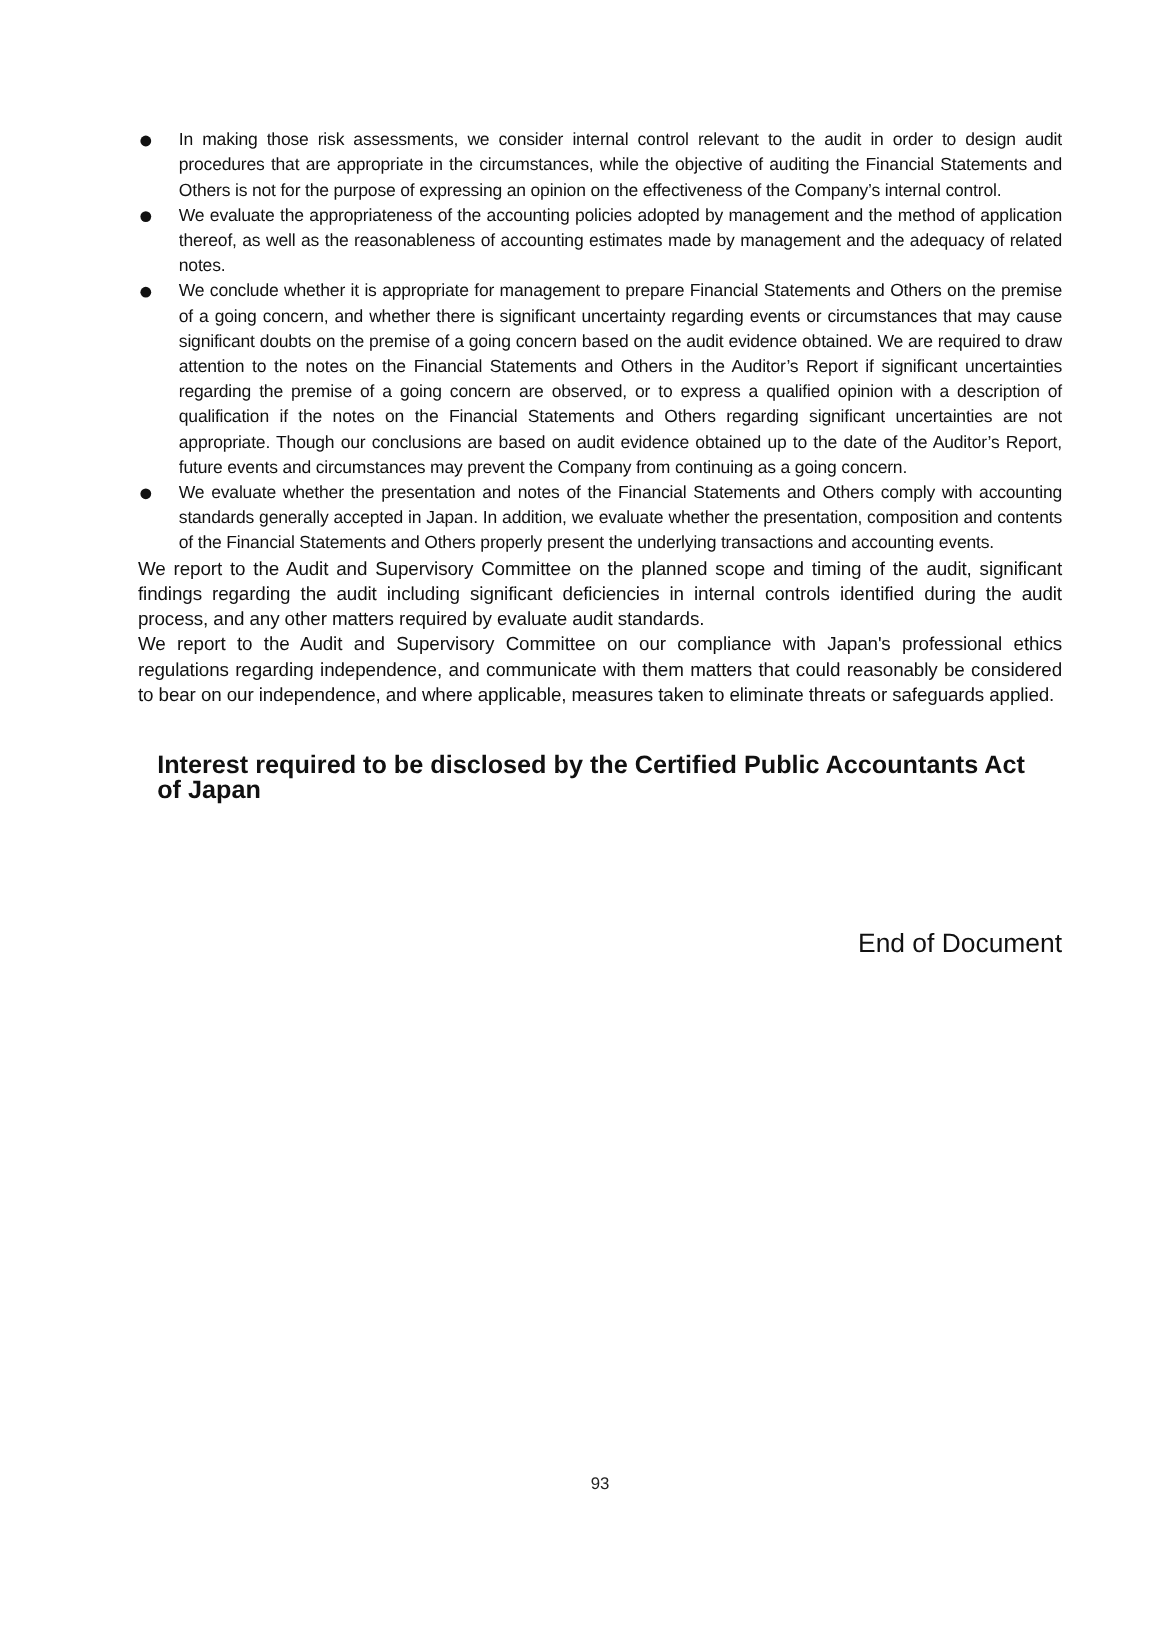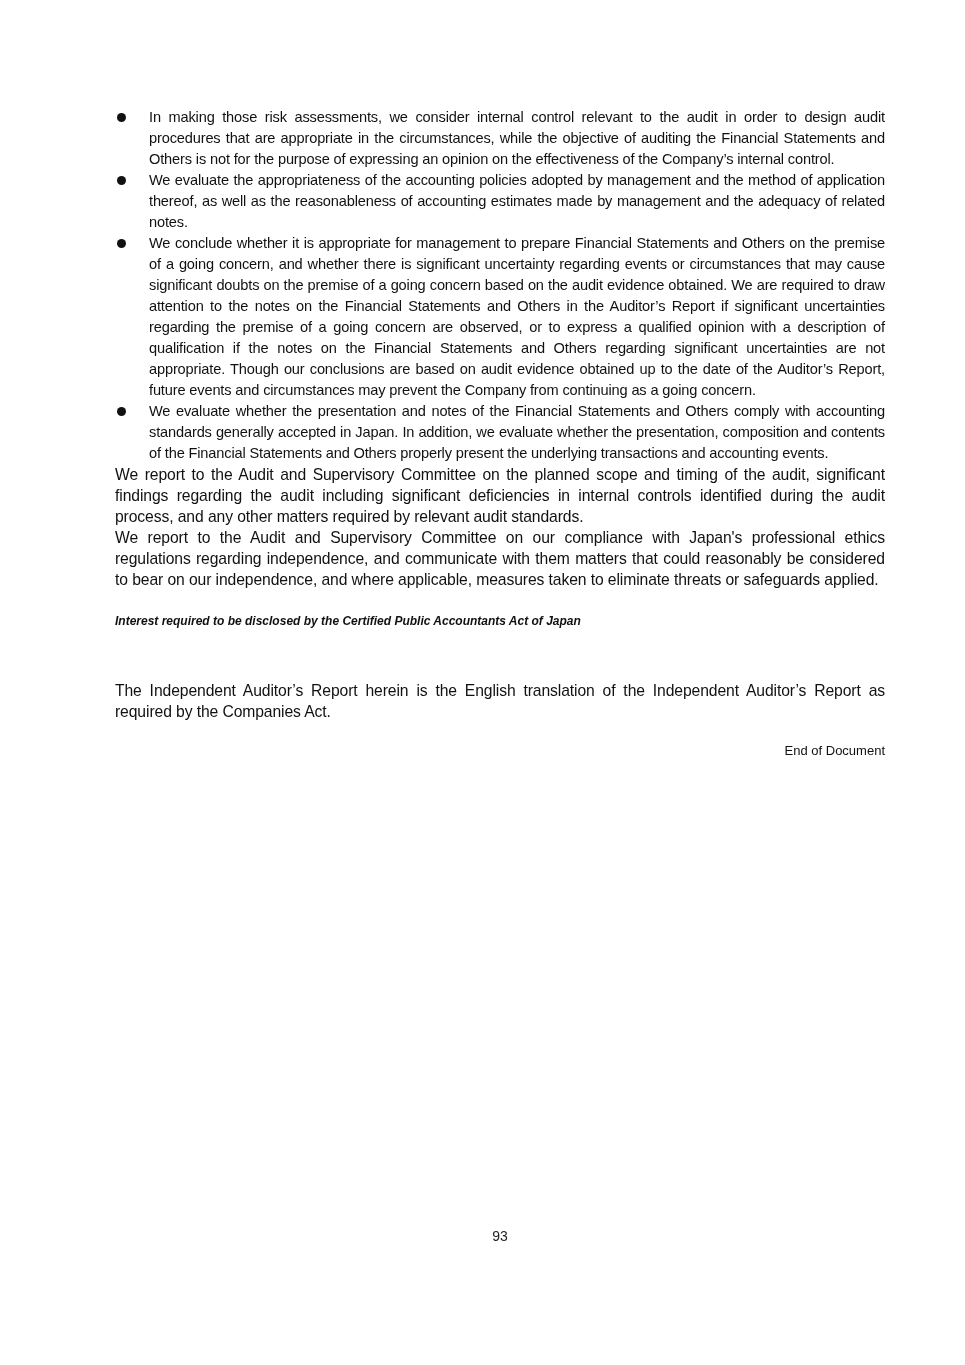--- a/index.html
+++ b/index.html
@@ -3,25 +3,25 @@
 <meta charset="utf-8">
 <style>
   html, body { margin: 0; padding: 0; background: #ffffff; }
   body { width: 965px; height: 1365px; position: relative; overflow: hidden; }
   .page { position: absolute; left: 0; top: 0; width: 965px; height: 1029px; background: #fff; color: #111; font-family: "Liberation Sans", sans-serif; }
   .content { position: absolute; left: 115px; top: 107px; width: 770px; }
   .bullets { list-style: none; margin: 0; padding: 0; }
   .bullet-item { position: relative; padding-left: 34px; font-size: 14.6px; line-height: 21px; text-align: justify; letter-spacing: -0.15px; }
   .bullet-dot { position: absolute; left: 2px; top: 6px; width: 9px; height: 9px; border-radius: 50%; background: #111; }
   .para { font-size: 15.7px; line-height: 21px; text-align: justify; margin: 0; letter-spacing: -0.1px; }
-  .heading { font-size: 12px; font-weight: bold; line-height: 21px; margin: 0; font-style: italic; }
+  .heading { font-size: 21px; font-weight: bold; line-height: 21px; margin: 16px; }
   .gap-md { height: 21px; }
   .gap-sm { height: 6px; }
   .underline { text-decoration: underline; }
-  .eod { text-align: right; font-size: 13px; line-height: 21px; margin-top: 18px; }
+  .eod { text-align: right; font-size: 22px; line-height: 21px; margin-top: 42px; }
   .page-number { position: absolute; top: 1228px; left: 0; width: 1000px; text-align: center; font-size: 14px; color: #222; }
 </style>
 </head>
 <body>
 
 <div class="page">
   <div class="content">
     <ul class="bullets">
       <li class="bullet-item">
         <span class="bullet-dot"></span>
@@ -34,28 +34,27 @@
       <li class="bullet-item">
         <span class="bullet-dot"></span>
         <span>We conclude whether it is appropriate for management to prepare Financial Statements and Others on the premise of a going concern, and whether there is significant uncertainty regarding events or circumstances that may cause significant doubts on the premise of a going concern based on the audit evidence obtained. We are required to draw attention to the notes on the Financial Statements and Others in the Auditor’s Report if significant uncertainties regarding the premise of a going concern are observed, or to express a qualified opinion with a description of qualification if the notes on the Financial Statements and Others regarding significant uncertainties are not appropriate. Though our conclusions are based on audit evidence obtained up to the date of the Auditor’s Report, future events and circumstances may prevent the Company from continuing as a going concern.</span>
       </li>
       <li class="bullet-item">
         <span class="bullet-dot"></span>
         <span>We evaluate whether the presentation and notes of the Financial Statements and Others comply with accounting standards generally accepted in Japan. In addition, we evaluate whether the presentation, composition and contents of the Financial Statements and Others properly present the underlying transactions and accounting events.</span>
       </li>
     </ul>
 
-    <p class="para">We report to the Audit and Supervisory Committee on the planned scope and timing of the audit, significant findings regarding the audit including significant deficiencies in internal controls identified during the audit process, and any other matters required by relevant audit standards.</p>
+    <p class="para">We report to the Audit and Supervisory Committee on the planned scope and timing of the audit, significant findings regarding the audit including significant deficiencies in internal controls identified during the audit process, and any other matters required by evaluate audit standards.</p>
     <p class="para">We report to the Audit and Supervisory Committee on our compliance with Japan's professional ethics regulations regarding independence, and communicate with them matters that could reasonably be considered to bear on our independence, and where applicable, measures taken to eliminate threats or safeguards applied.</p>
 
     <div class="gap-md"></div>
     <p class="heading">Interest required to be disclosed by the Certified Public Accountants Act of Japan</p>
     <div class="gap-md"></div>
 
     <div class="gap-md"></div>
     <div class="gap-sm"></div>
-    <p class="para">The Independent Auditor’s Report herein is the English translation of the Independent Auditor’s Report as required by the Companies Act.</p>
 
     <p class="eod">End of Document</p>
   </div>
 
   <div class="page-number">93</div>
 </div>
 
 </body></html>

